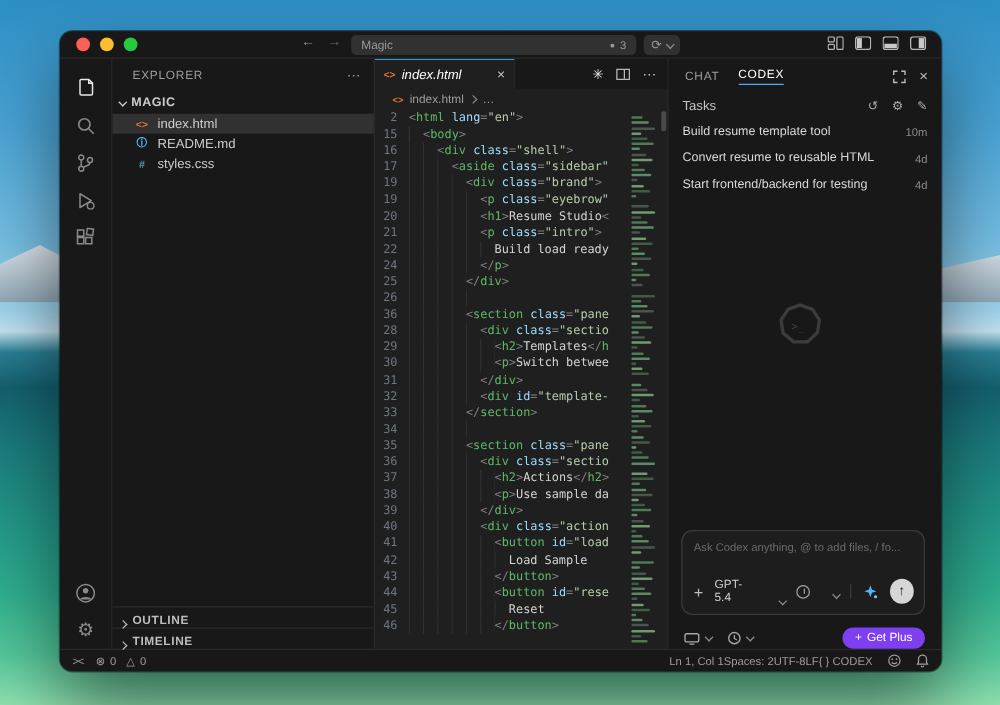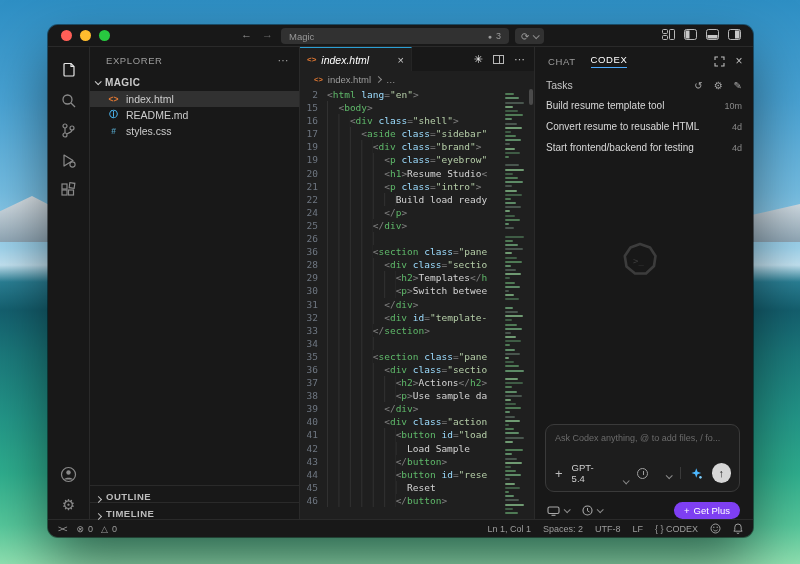--- a/index.html
+++ b/index.html
@@ -503,21 +503,21 @@
 
   <div class="statusbar">
     <span class="sb-left" style="letter-spacing:-1px">&gt;&lt;</span>
     <span class="sb-left">
       <span>⊗</span>
       <span>0</span>
       <span style="margin-left:4px">△</span>
       <span>0</span>
     </span>
     <span class="sb-right">
-      <span style="display:flex;gap:12px">
+      <span style="display:flex;">
           <span>Ln 1, Col 1</span>
           <span>Spaces: 2</span>
           <span>UTF-8</span>
           <span>LF</span>
           <span>{ } CODEX</span>
         </span>
       <svg width="11" height="11" viewBox="0 0 11 11">
           <circle cx="5.5" cy="5.5" r="4.5" fill="none" stroke="#9d9d9d"></circle>
           <circle cx="3.8" cy="4.3" r=".7" fill="#9d9d9d"></circle>
           <circle cx="7.2" cy="4.3" r=".7" fill="#9d9d9d"></circle>

